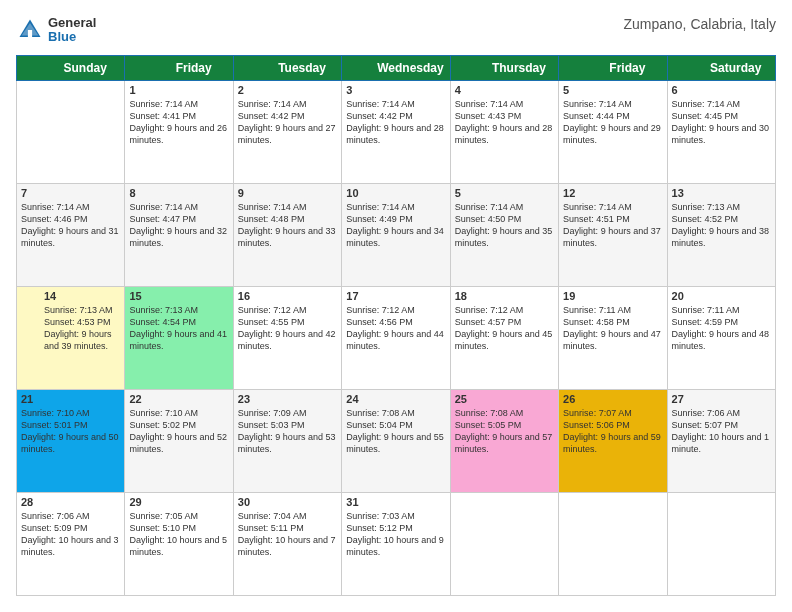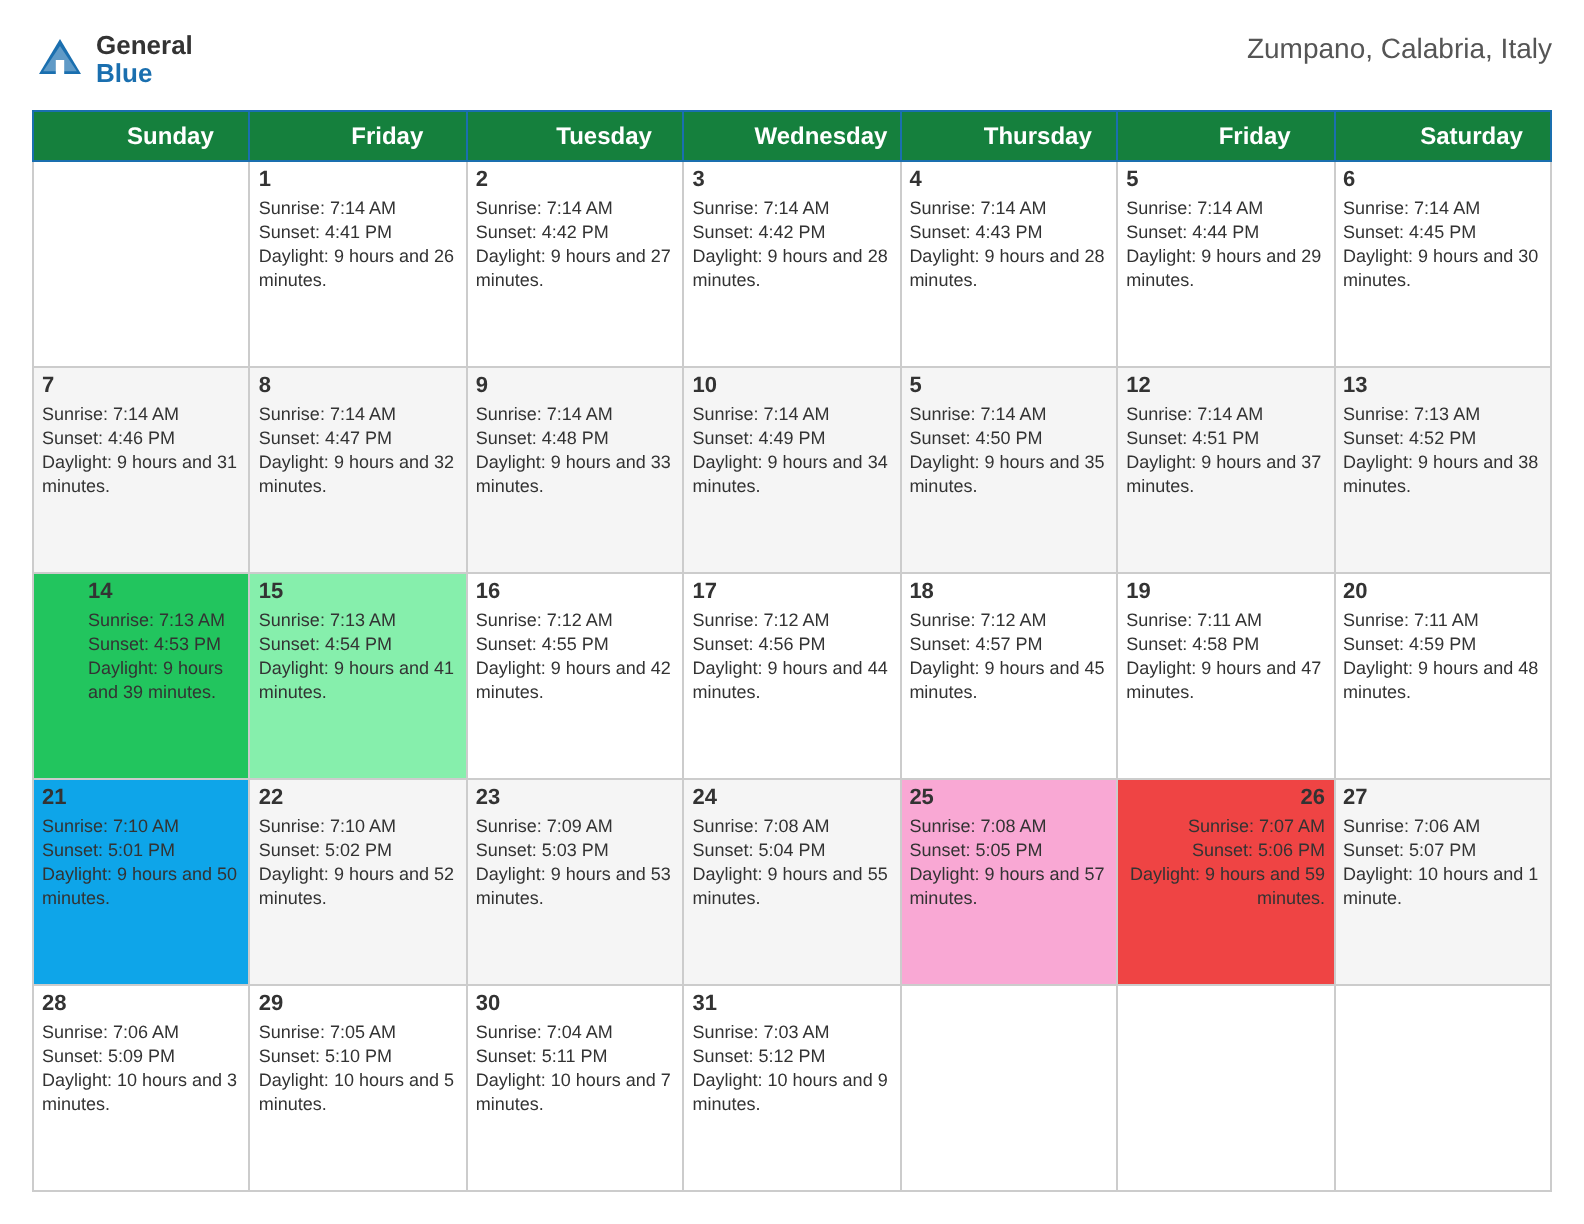--- a/index.html
+++ b/index.html
@@ -172,21 +172,21 @@
           <td style="background: rgb(245, 245, 245);">
             <div class="day-num">12</div>
             <div class="cell-content">Sunrise: 7:14 AM<br>Sunset: 4:51 PM<br>Daylight: 9 hours and 37 minutes.</div>
           </td>
           <td style="background: rgb(245, 245, 245);">
             <div class="day-num">13</div>
             <div class="cell-content">Sunrise: 7:13 AM<br>Sunset: 4:52 PM<br>Daylight: 9 hours and 38 minutes.</div>
           </td>
         </tr>
         <tr>
-          <td style="background: #22c55e; padding-left: 27px;">
+          <td style="background: #fef9c3; padding-left: 27px;">
             <div class="day-num">14</div>
             <div class="cell-content">Sunrise: 7:13 AM<br>Sunset: 4:53 PM<br>Daylight: 9 hours and 39 minutes.</div>
           </td>
           <td style="background: #86efac;">
             <div class="day-num">15</div>
             <div class="cell-content">Sunrise: 7:13 AM<br>Sunset: 4:54 PM<br>Daylight: 9 hours and 41 minutes.</div>
           </td>
           <td style="background: rgb(255, 255, 255);">
             <div class="day-num">16</div>
             <div class="cell-content">Sunrise: 7:12 AM<br>Sunset: 4:55 PM<br>Daylight: 9 hours and 42 minutes.</div>
@@ -222,21 +222,21 @@
             <div class="cell-content">Sunrise: 7:09 AM<br>Sunset: 5:03 PM<br>Daylight: 9 hours and 53 minutes.</div>
           </td>
           <td style="background: rgb(245, 245, 245);">
             <div class="day-num">24</div>
             <div class="cell-content">Sunrise: 7:08 AM<br>Sunset: 5:04 PM<br>Daylight: 9 hours and 55 minutes.</div>
           </td>
           <td style="background: #f9a8d4;">
             <div class="day-num">25</div>
             <div class="cell-content">Sunrise: 7:08 AM<br>Sunset: 5:05 PM<br>Daylight: 9 hours and 57 minutes.</div>
           </td>
-          <td style="background: #ef4444; text-align: right;">
+          <td style="background: #eab308;">
             <div class="day-num">26</div>
             <div class="cell-content">Sunrise: 7:07 AM<br>Sunset: 5:06 PM<br>Daylight: 9 hours and 59 minutes.</div>
           </td>
           <td style="background: rgb(245, 245, 245);">
             <div class="day-num">27</div>
             <div class="cell-content">Sunrise: 7:06 AM<br>Sunset: 5:07 PM<br>Daylight: 10 hours and 1 minute.</div>
           </td>
         </tr>
         <tr>
           <td style="background: rgb(255, 255, 255);">

